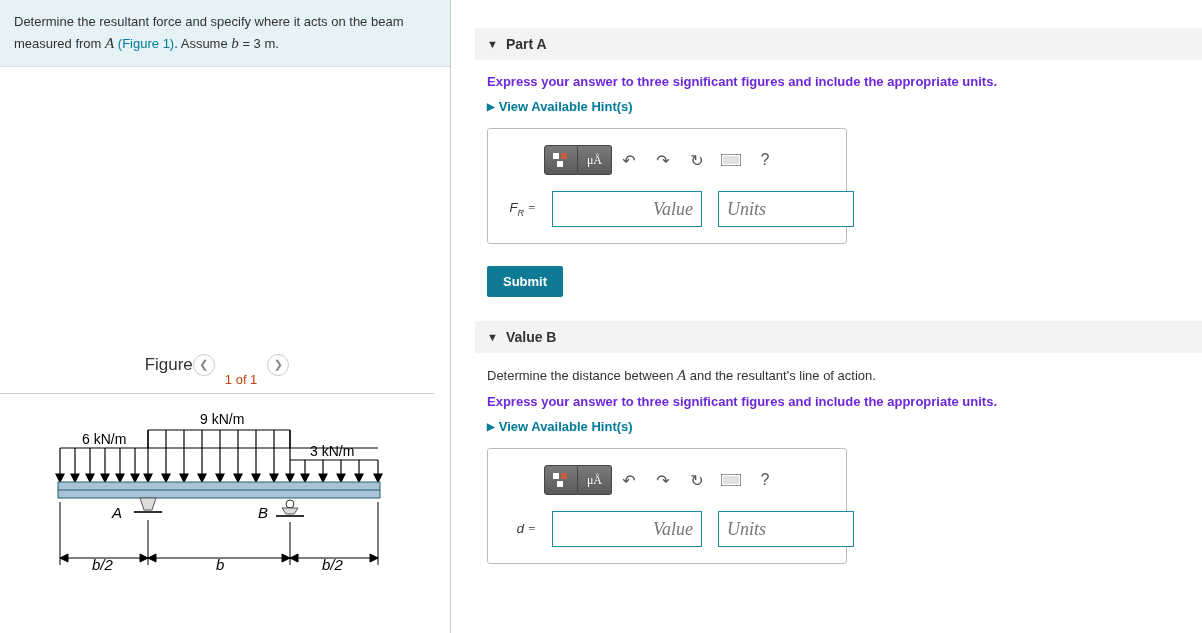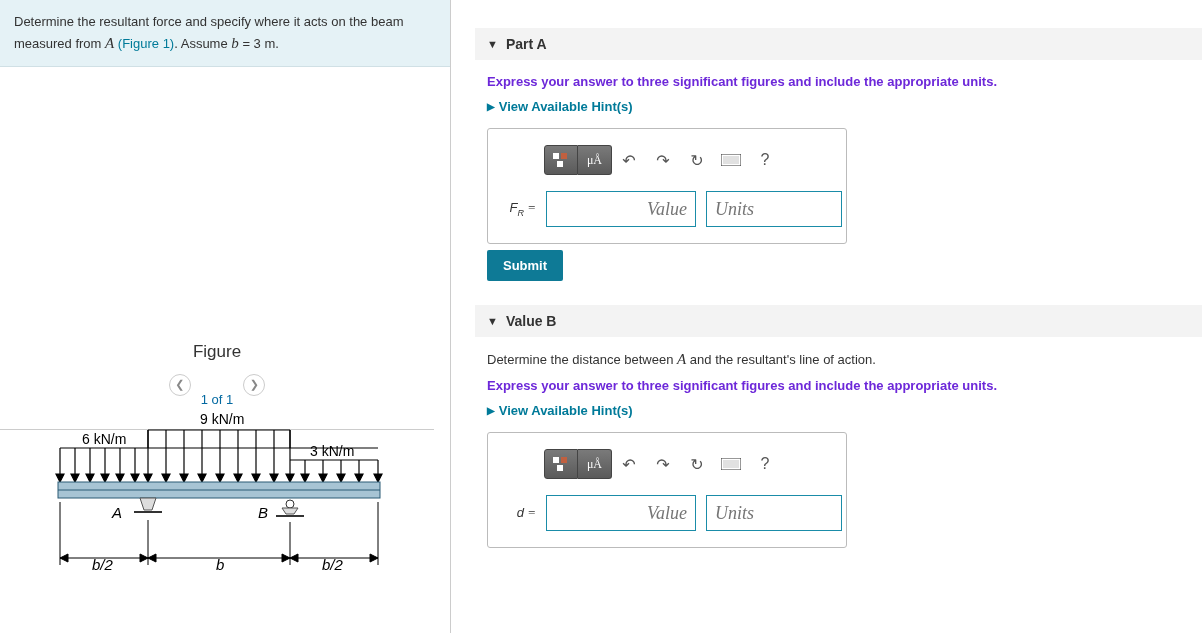--- a/index.html
+++ b/index.html
@@ -6,53 +6,53 @@
 body { font-size: 13px; color: #333; background: #fff; width: 1202px; height: 633px; overflow: hidden; position: relative; }
 
 .left-col { position: absolute; left: 0; top: 0; width: 450px; height: 633px; }
 .right-col { position: absolute; left: 450px; top: 0; width: 752px; height: 633px; border-left: 1px solid #ccc; padding-left: 24px; padding-top: 28px; }
 
 .problem-box { background: #e5f2f6; padding: 12px 14px; font-size: 13px; line-height: 1.5; color: #333; border-bottom: 1px solid #d0e0e5; }
 .problem-box .fig-link { color: #007a99; }
 .problem-box i { font-style: italic; font-family: 'Times New Roman', serif; font-size: 15px; }
 .problem-box .assume { font-family: Arial, sans-serif; }
 
-.fig-header { position: absolute; left: 0; top: 342px; width: 434px; display: flex; align-items: center; justify-content: center; border-bottom: 1px solid #ccc; padding-bottom: 22px; flex-direction: column; }
+.fig-header { position: absolute; left: 0; top: 342px; width: 434px; display: flex; align-items: center; justify-content: center; border-bottom: 1px solid #ccc; padding-bottom: 6px; }
 .fig-header h2 { font-size: 17px; font-weight: 400; color: #333; }
 .fig-nav { display: flex; align-items: center; gap: 10px; }
 .fig-nav .navbtn { width: 22px; height: 22px; border-radius: 50%; border: 1px solid #ccc; background: #fff; display: flex; align-items: center; justify-content: center; font-size: 11px; color: #888; cursor: pointer; }
-.fig-nav .count { font-size: 13px; color: #0369a1; margin-top: 30px; }
+.fig-nav .count { font-size: 13px; color: #c2410c; margin-top: 30px; }
 
 .figure-svg { position: absolute; left: 40px; top: 410px; }
 
 .part-hdr { background: #f3f3f3; padding: 8px 12px; display: flex; align-items: center; gap: 8px; font-weight: bold; font-size: 14px; color: #333; margin-bottom: 14px; }
 .part-hdr .caret { font-size: 11px; }
 
 .part-body { padding: 0 12px 24px 12px; }
 .prompt-line { font-size: 13px; color: #333; margin-bottom: 10px; }
 .bold-line { font-size: 13px; font-weight: bold; color: #6d28d9; margin-bottom: 10px; }
 .hint-link { color: #007a99; font-weight: bold; font-size: 13px; margin-bottom: 14px; display: flex; align-items: center; gap: 4px; cursor: pointer; }
 .hint-link .tri { font-size: 10px; }
 
 .answer-box { border: 1px solid #bbb; border-radius: 3px; padding: 16px 18px; background: #fff; width: 360px; }
 .toolbar { display: flex; align-items: center; gap: 0; margin-bottom: 16px; margin-left: 38px; }
 .tool { width: 34px; height: 30px; display: flex; align-items: center; justify-content: center; font-size: 16px; color: #555; cursor: pointer; }
 .tool.grp { background: linear-gradient(#7a7a7a,#5a5a5a); border: 1px solid #444; color: #fff; }
 .tool.grp:first-child { border-top-left-radius: 3px; border-bottom-left-radius: 3px; }
 .tool.grp.last { border-top-right-radius: 3px; border-bottom-right-radius: 3px; border-left: none; }
 .tool .mu { font-family: 'Times New Roman', serif; font-size: 12px; }
 
-.input-row { display: flex; align-items: center; gap: 10px; }
+.input-row { display: flex; align-items: center; gap: 16px; }
 .input-row .var { font-family: 'Times New Roman', serif; font-style: italic; font-size: 13px; min-width: 30px; text-align: right; }
 .input-row .var sub { font-size: 9px; font-style: italic; }
 .val-input, .unit-input { border: 1px solid #1a8ca8; height: 36px; padding: 0 8px; font-size: 18px; font-style: italic; color: #999; font-family: 'Times New Roman', serif; }
 .val-input { width: 150px; text-align: right; }
 .unit-input { width: 136px; }
 
-.submit-btn { background: #0e7a96; color: #fff; border: none; padding: 8px 16px; font-size: 13px; font-weight: bold; border-radius: 2px; margin-top: 6px; cursor: pointer; }
+.submit-btn { background: #0e7a96; color: #fff; border: none; padding: 8px 16px; font-size: 13px; font-weight: bold; border-radius: 2px; margin-top: 22px; cursor: pointer; }
 
 .serif-i { font-family: 'Times New Roman', serif; font-style: italic; font-size: 15px; }
 </style>
 </head>
 <body>
 
 <div class="left-col">
   <div class="problem-box">
     <span>Determine the resultant force and specify where it acts on the beam measured from </span><i>A</i>
     <span class="fig-link">(Figure 1)</span><span>. Assume </span><i class="assume"><span style="font-family:'Times New Roman',serif;">b</span></i><span> = 3 m</span><span>.</span>

